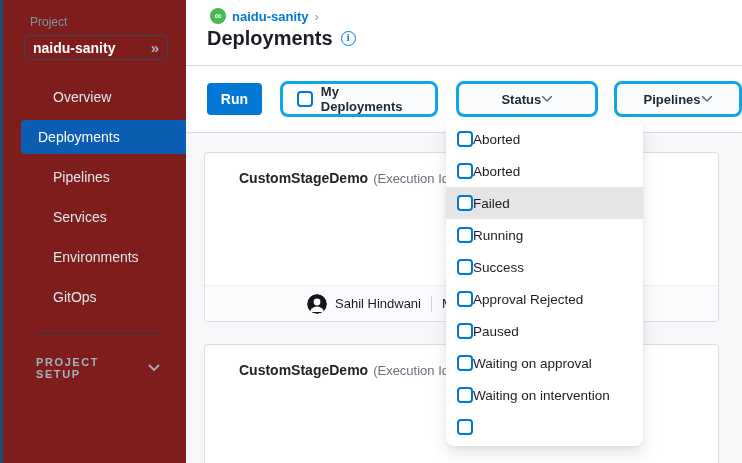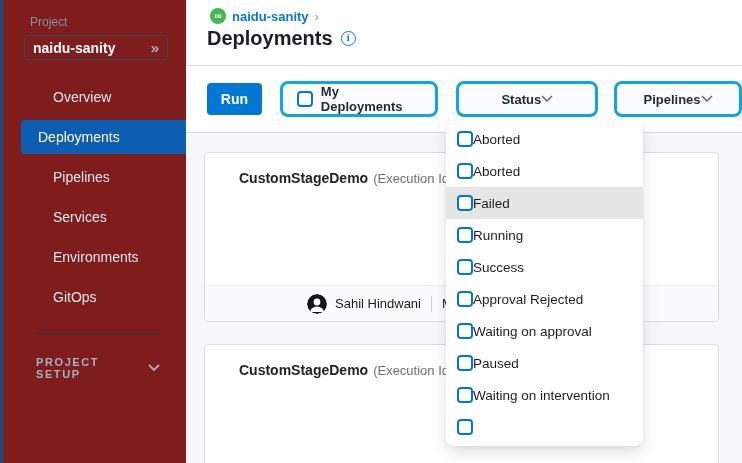--- a/index.html
+++ b/index.html
@@ -258,26 +258,26 @@
   <div class="opt">
     <span class="cb"></span>
     <span>Success</span>
   </div>
   <div class="opt">
     <span class="cb"></span>
     <span>Approval Rejected</span>
   </div>
   <div class="opt">
     <span class="cb"></span>
+    <span>Paused</span>
+  </div>
+  <div class="opt">
+    <span class="cb"></span>
     <span>Waiting on approval</span>
   </div>
   <div class="opt">
     <span class="cb"></span>
-    <span>Paused</span>
-  </div>
-  <div class="opt">
-    <span class="cb"></span>
     <span>Waiting on intervention</span>
   </div>
   <div class="opt">
     <span class="cb"></span>
   </div>
 </div>
 
 </body></html>

